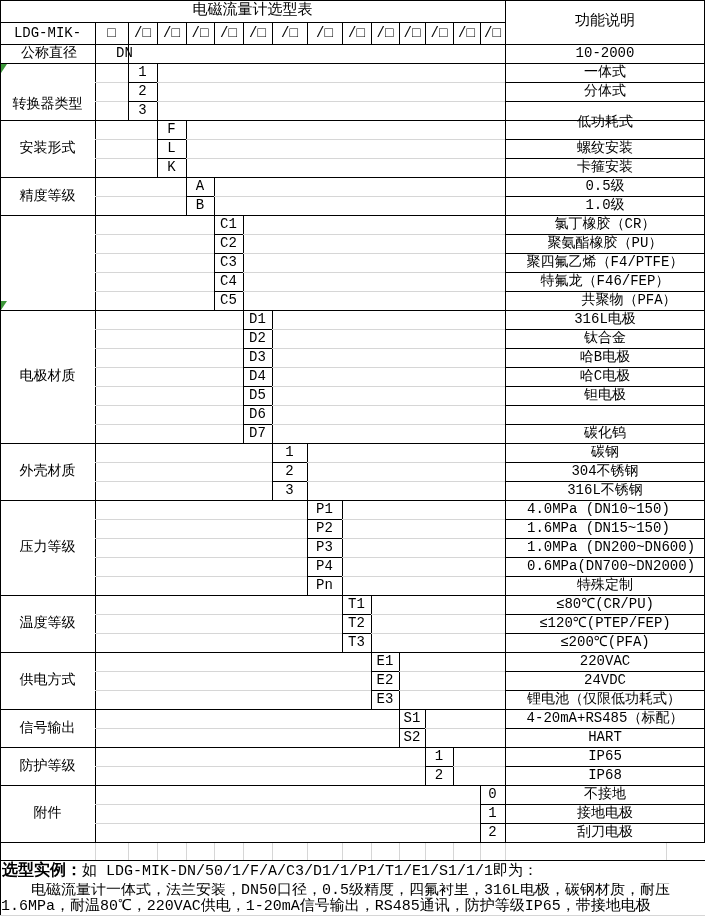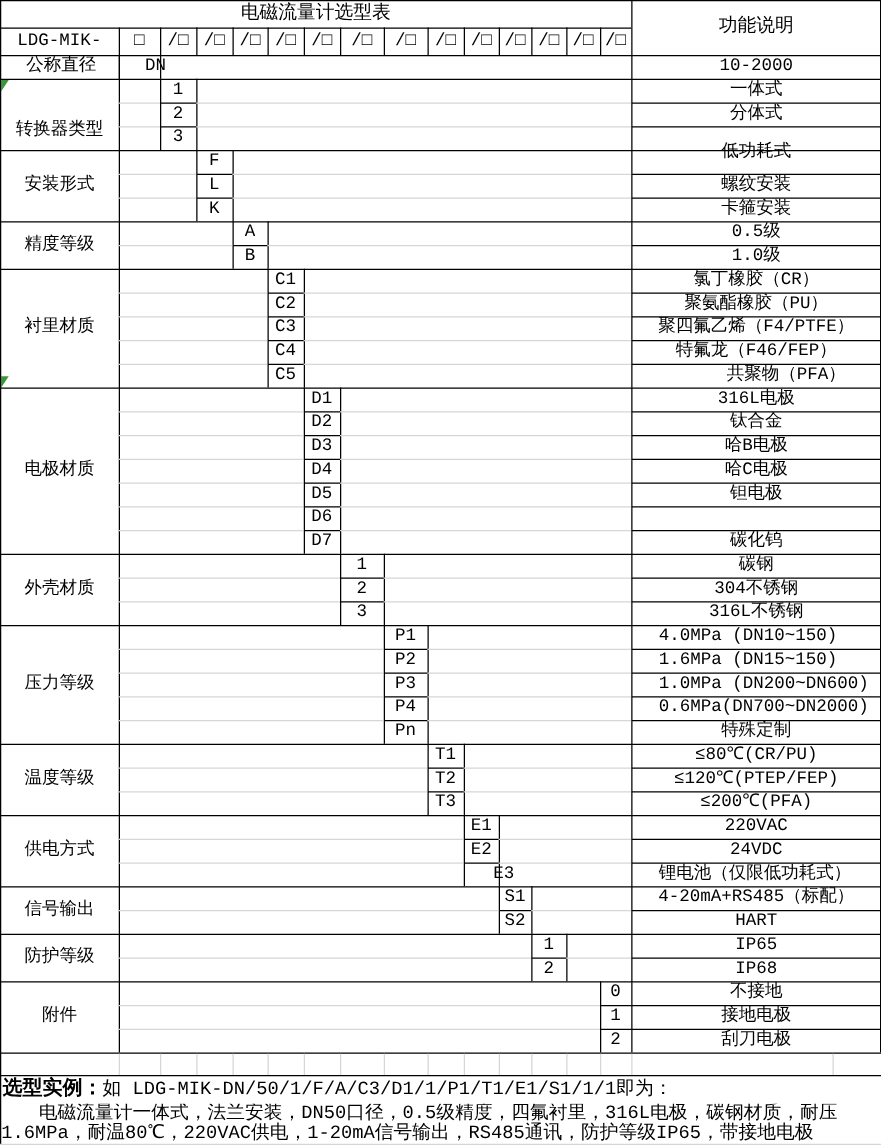--- a/index.html
+++ b/index.html
@@ -115,21 +115,20 @@
     <div class="line" style="left: 214px; top: 177px; width: 1px; height: 38px; background: rgb(0, 0, 0);"></div>
     <div class="cell ctr" style="left: 186px; top: 177px; width: 28px; height: 19px; line-height: 19px;">A</div>
     <div class="cell ctr" style="left: 506px; top: 177px; width: 198px; height: 19px; line-height: 19px;">0.5级</div>
     <div class="line" style="left: 186px; top: 196px; width: 28px; height: 1px; background: rgb(0, 0, 0);"></div>
     <div class="line" style="left: 505px; top: 196px; width: 200px; height: 1px; background: rgb(0, 0, 0);"></div>
     <div class="line" style="left: 95px; top: 196px; width: 91px; height: 1px; background: rgb(214, 214, 214);"></div>
     <div class="line" style="left: 214px; top: 196px; width: 291px; height: 1px; background: rgb(214, 214, 214);"></div>
     <div class="cell ctr" style="left: 186px; top: 196px; width: 28px; height: 19px; line-height: 19px;">B</div>
     <div class="cell ctr" style="left: 506px; top: 196px; width: 198px; height: 19px; line-height: 19px;">1.0级</div>
     <div class="line" style="left: 0px; top: 215px; width: 705px; height: 1px; background: rgb(0, 0, 0);"></div>
-    <div class="cell ctr" style="left: 0px; top: 215px; width: 95px; height: 95px; line-height: 95px;">衬里材质</div>
     <div class="line" style="left: 214px; top: 215px; width: 1px; height: 95px; background: rgb(0, 0, 0);"></div>
     <div class="line" style="left: 243px; top: 215px; width: 1px; height: 95px; background: rgb(0, 0, 0);"></div>
     <div class="cell ctr" style="left: 214px; top: 215px; width: 29px; height: 19px; line-height: 19px;">C1</div>
     <div class="cell ctr" style="left: 506px; top: 215px; width: 198px; height: 19px; line-height: 19px;">氯丁橡胶（CR）</div>
     <div class="line" style="left: 214px; top: 234px; width: 29px; height: 1px; background: rgb(0, 0, 0);"></div>
     <div class="line" style="left: 505px; top: 234px; width: 200px; height: 1px; background: rgb(0, 0, 0);"></div>
     <div class="line" style="left: 95px; top: 234px; width: 119px; height: 1px; background: rgb(214, 214, 214);"></div>
     <div class="line" style="left: 243px; top: 234px; width: 262px; height: 1px; background: rgb(214, 214, 214);"></div>
     <div class="cell ctr" style="left: 214px; top: 234px; width: 29px; height: 19px; line-height: 19px;">C2</div>
     <div class="cell ctr" style="left: 506px; top: 234px; width: 198px; height: 19px; line-height: 19px;">聚氨酯橡胶（PU）</div>
@@ -267,21 +266,21 @@
     <div class="line" style="left: 371px; top: 671px; width: 28px; height: 1px; background: rgb(0, 0, 0);"></div>
     <div class="line" style="left: 505px; top: 671px; width: 200px; height: 1px; background: rgb(0, 0, 0);"></div>
     <div class="line" style="left: 95px; top: 671px; width: 276px; height: 1px; background: rgb(214, 214, 214);"></div>
     <div class="line" style="left: 399px; top: 671px; width: 106px; height: 1px; background: rgb(214, 214, 214);"></div>
     <div class="cell ctr" style="left: 371px; top: 671px; width: 28px; height: 19px; line-height: 19px;">E2</div>
     <div class="cell ctr" style="left: 506px; top: 671px; width: 198px; height: 19px; line-height: 19px;">24VDC</div>
     <div class="line" style="left: 371px; top: 690px; width: 28px; height: 1px; background: rgb(0, 0, 0);"></div>
     <div class="line" style="left: 505px; top: 690px; width: 200px; height: 1px; background: rgb(0, 0, 0);"></div>
     <div class="line" style="left: 95px; top: 690px; width: 276px; height: 1px; background: rgb(214, 214, 214);"></div>
     <div class="line" style="left: 399px; top: 690px; width: 106px; height: 1px; background: rgb(214, 214, 214);"></div>
-    <div class="cell ctr" style="left: 371px; top: 690px; width: 28px; height: 19px; line-height: 19px; padding-left: 18px;">E3</div>
+    <div class="cell ctr" style="left: 371px; top: 690px; width: 28px; height: 19px; line-height: 19px;">E3</div>
     <div class="cell lft" style="left: 506px; top: 690px; width: 198px; height: 19px; line-height: 19px;">锂电池（仅限低功耗式）</div>
     <div class="line" style="left: 0px; top: 709px; width: 705px; height: 1px; background: rgb(0, 0, 0);"></div>
     <div class="cell ctr" style="left: 0px; top: 709px; width: 95px; height: 38px; line-height: 38px;">信号输出</div>
     <div class="line" style="left: 399px; top: 709px; width: 1px; height: 38px; background: rgb(0, 0, 0);"></div>
     <div class="line" style="left: 425px; top: 709px; width: 1px; height: 38px; background: rgb(0, 0, 0);"></div>
     <div class="cell ctr" style="left: 399px; top: 709px; width: 26px; height: 19px; line-height: 19px;">S1</div>
     <div class="cell ctr" style="left: 506px; top: 709px; width: 198px; height: 19px; line-height: 19px;">4-20mA+RS485（标配）</div>
     <div class="line" style="left: 399px; top: 728px; width: 26px; height: 1px; background: rgb(0, 0, 0);"></div>
     <div class="line" style="left: 505px; top: 728px; width: 200px; height: 1px; background: rgb(0, 0, 0);"></div>
     <div class="line" style="left: 95px; top: 728px; width: 304px; height: 1px; background: rgb(214, 214, 214);"></div>

